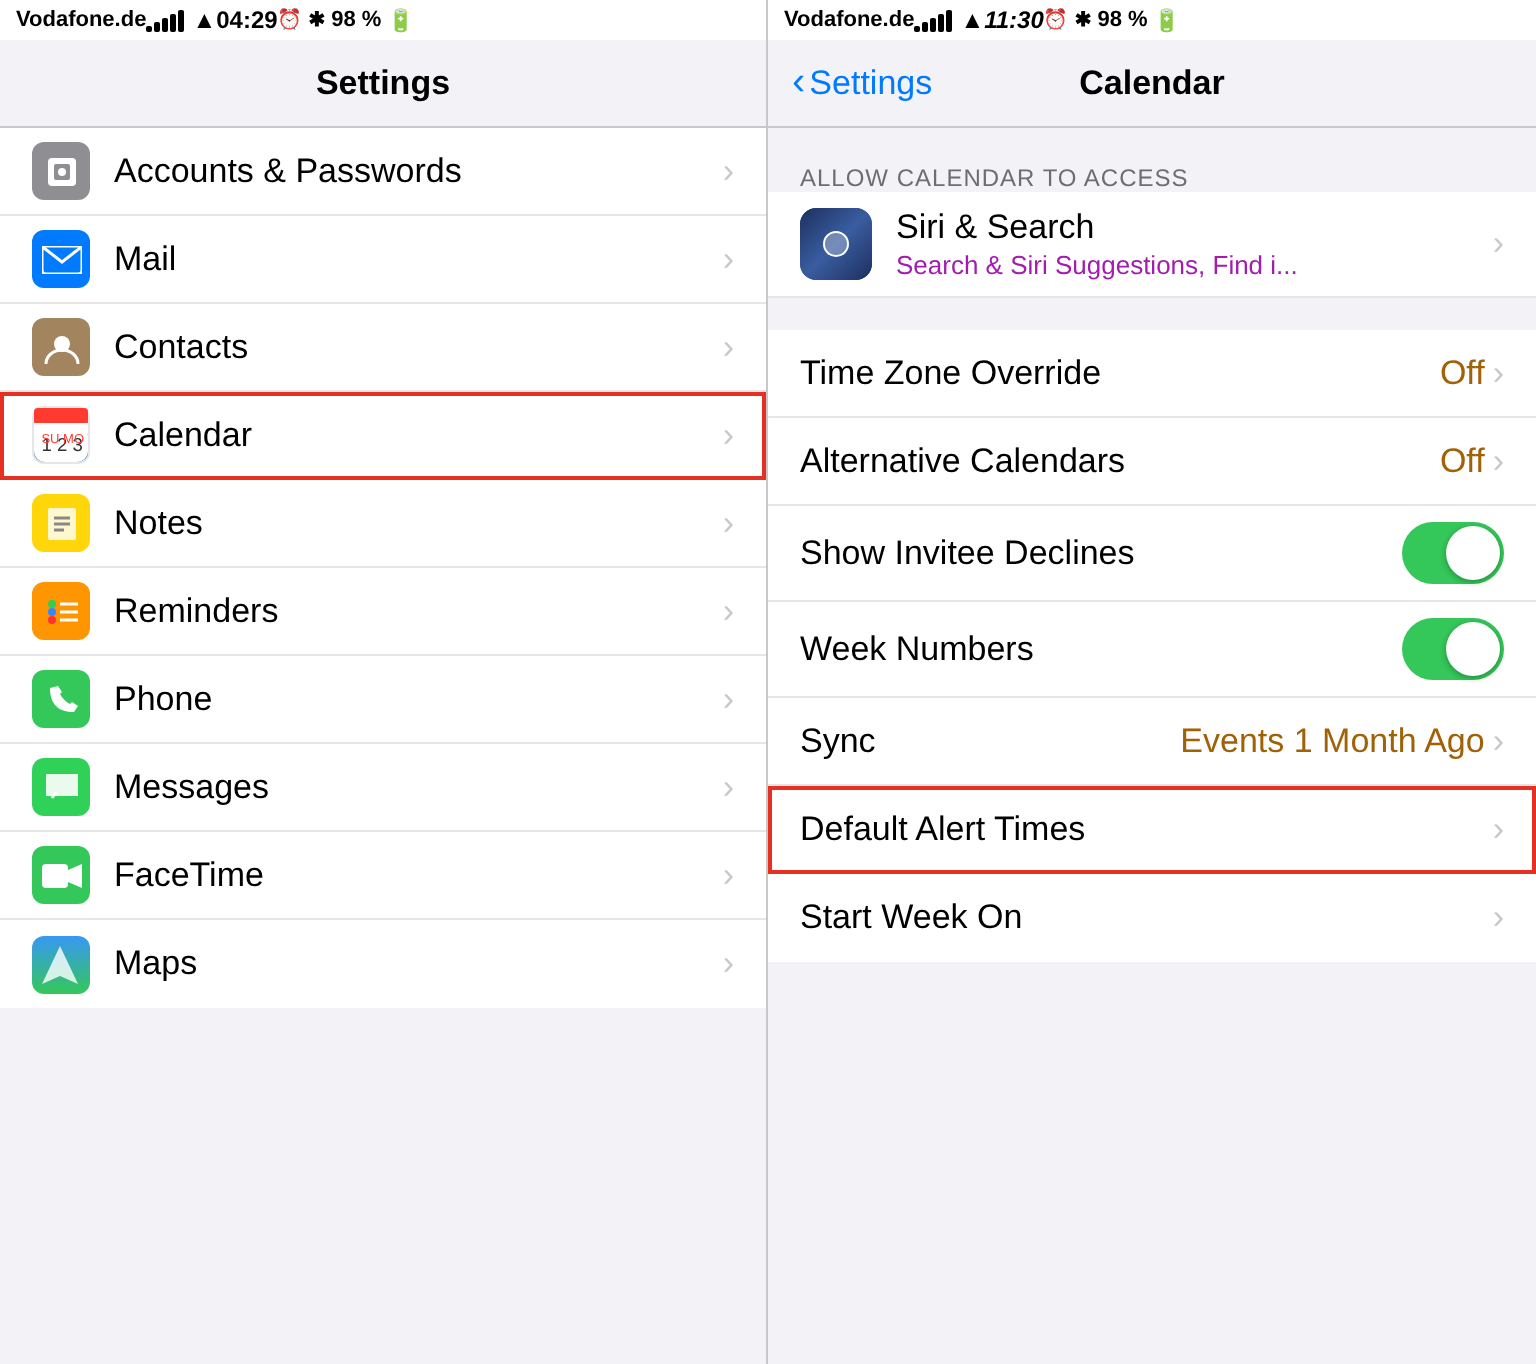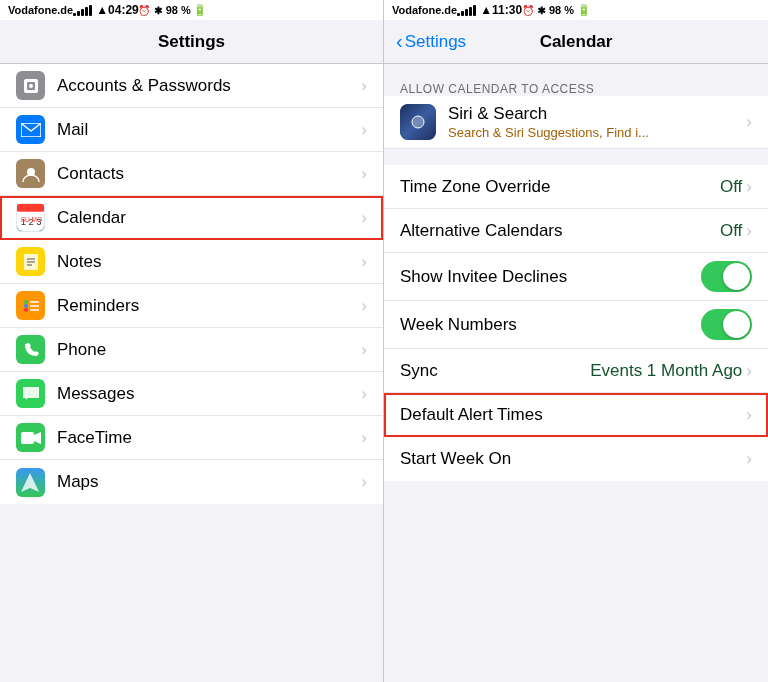--- a/index.html
+++ b/index.html
@@ -219,26 +219,26 @@
     }
     .right-item-text {
       flex: 1;
     }
     .right-item-title {
       font-size: 17px;
       color: #000;
     }
     .right-item-subtitle {
       font-size: 13px;
+      color: #a21caf;
+      margin-top: 1px;
+    }
+    .right-item-value {
+      font-size: 17px;
       color: #a16207;
-      margin-top: 1px;
-    }
-    .right-item-value {
-      font-size: 17px;
-      color: #14532d;
       margin-right: 4px;
     }
     .right-chevron {
       color: #c7c7cc;
       font-size: 17px;
     }
 
     
     .toggle {
       width: 51px;
@@ -300,21 +300,21 @@
       <div class="signal-bars">
         <div class="signal-bar" style="height:3px"></div>
         <div class="signal-bar" style="height:5px"></div>
         <div class="signal-bar" style="height:7px"></div>
         <div class="signal-bar" style="height:9px"></div>
         <div class="signal-bar" style="height:11px"></div>
       </div>
       <span style="font-size:12px;">▲</span>
     </div>
     <div style="display:flex;align-items:center;gap:3px;">
-      <span style="font-weight:600;font-size:12px;">11:30</span>
+      <span style="font-weight:600;font-size:12px;font-style:italic;">11:30</span>
     </div>
     <div style="display:flex;align-items:center;gap:3px;">
       <span style="font-size:10px;">⏰</span>
       <span style="font-size:10px;">✱</span>
       <span style="font-size:11px;">98 %</span>
       <span style="font-size:11px;">🔋</span>
     </div>
   </div>
 </div>
 

